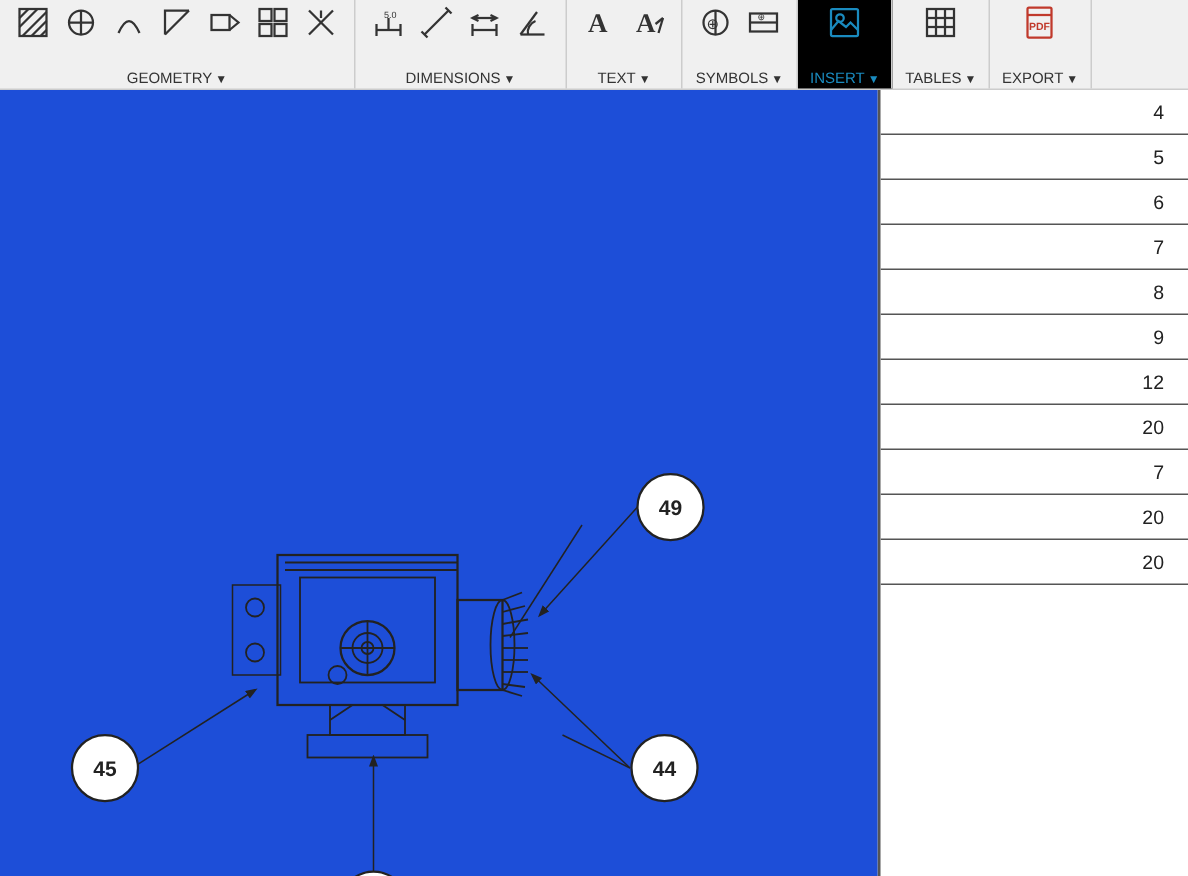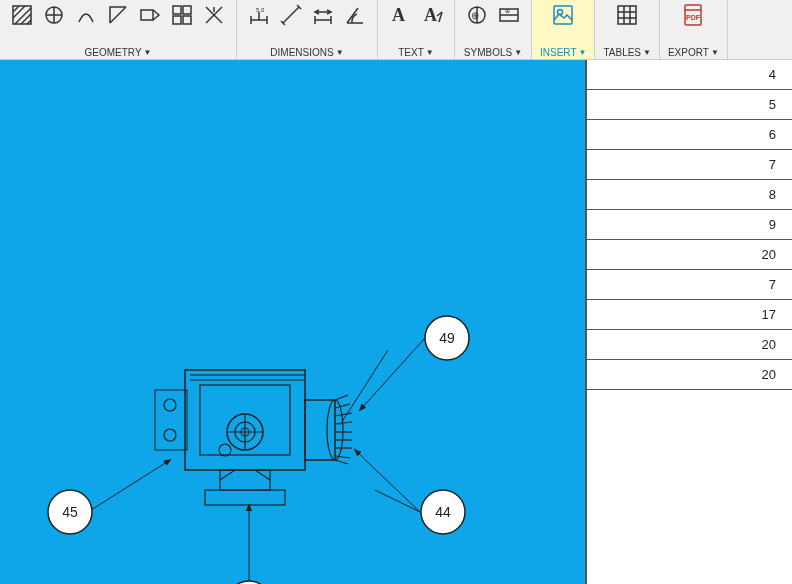--- a/index.html
+++ b/index.html
@@ -45,37 +45,38 @@
       justify-content: center;
       cursor: pointer;
     }
     .tb-icon svg {
       width: 22px;
       height: 22px;
     }
 
     
     .toolbar-group.active-group {
-      background: #fef9c3;
+      background: #000000;
       align-items: center;
     }
 
     
     #main {
       display: flex;
       width: 792px;
       height: 524px;
     }
 
     
     #canvas {
       flex: 1;
-      background: #0ea5e9;
+      background: #1d4ed8;
       position: relative;
       overflow: hidden;
+      font-weight: bold;
     }
 
     
     #right-panel {
       width: 207px;
       height: 524px;
       border-left: 2px solid #555;
       overflow-y: auto;
       background: #fff;
     }
@@ -381,19 +382,19 @@
   </div>
 
   <div id="right-panel">
 
   <div class="num-row">4</div>
       <div class="num-row">5</div>
       <div class="num-row">6</div>
       <div class="num-row">7</div>
       <div class="num-row">8</div>
       <div class="num-row">9</div>
+      <div class="num-row">12</div>
       <div class="num-row">20</div>
       <div class="num-row">7</div>
-      <div class="num-row">17</div>
       <div class="num-row">20</div>
       <div class="num-row">20</div>
     </div>
 </div>
 
 </body></html>

